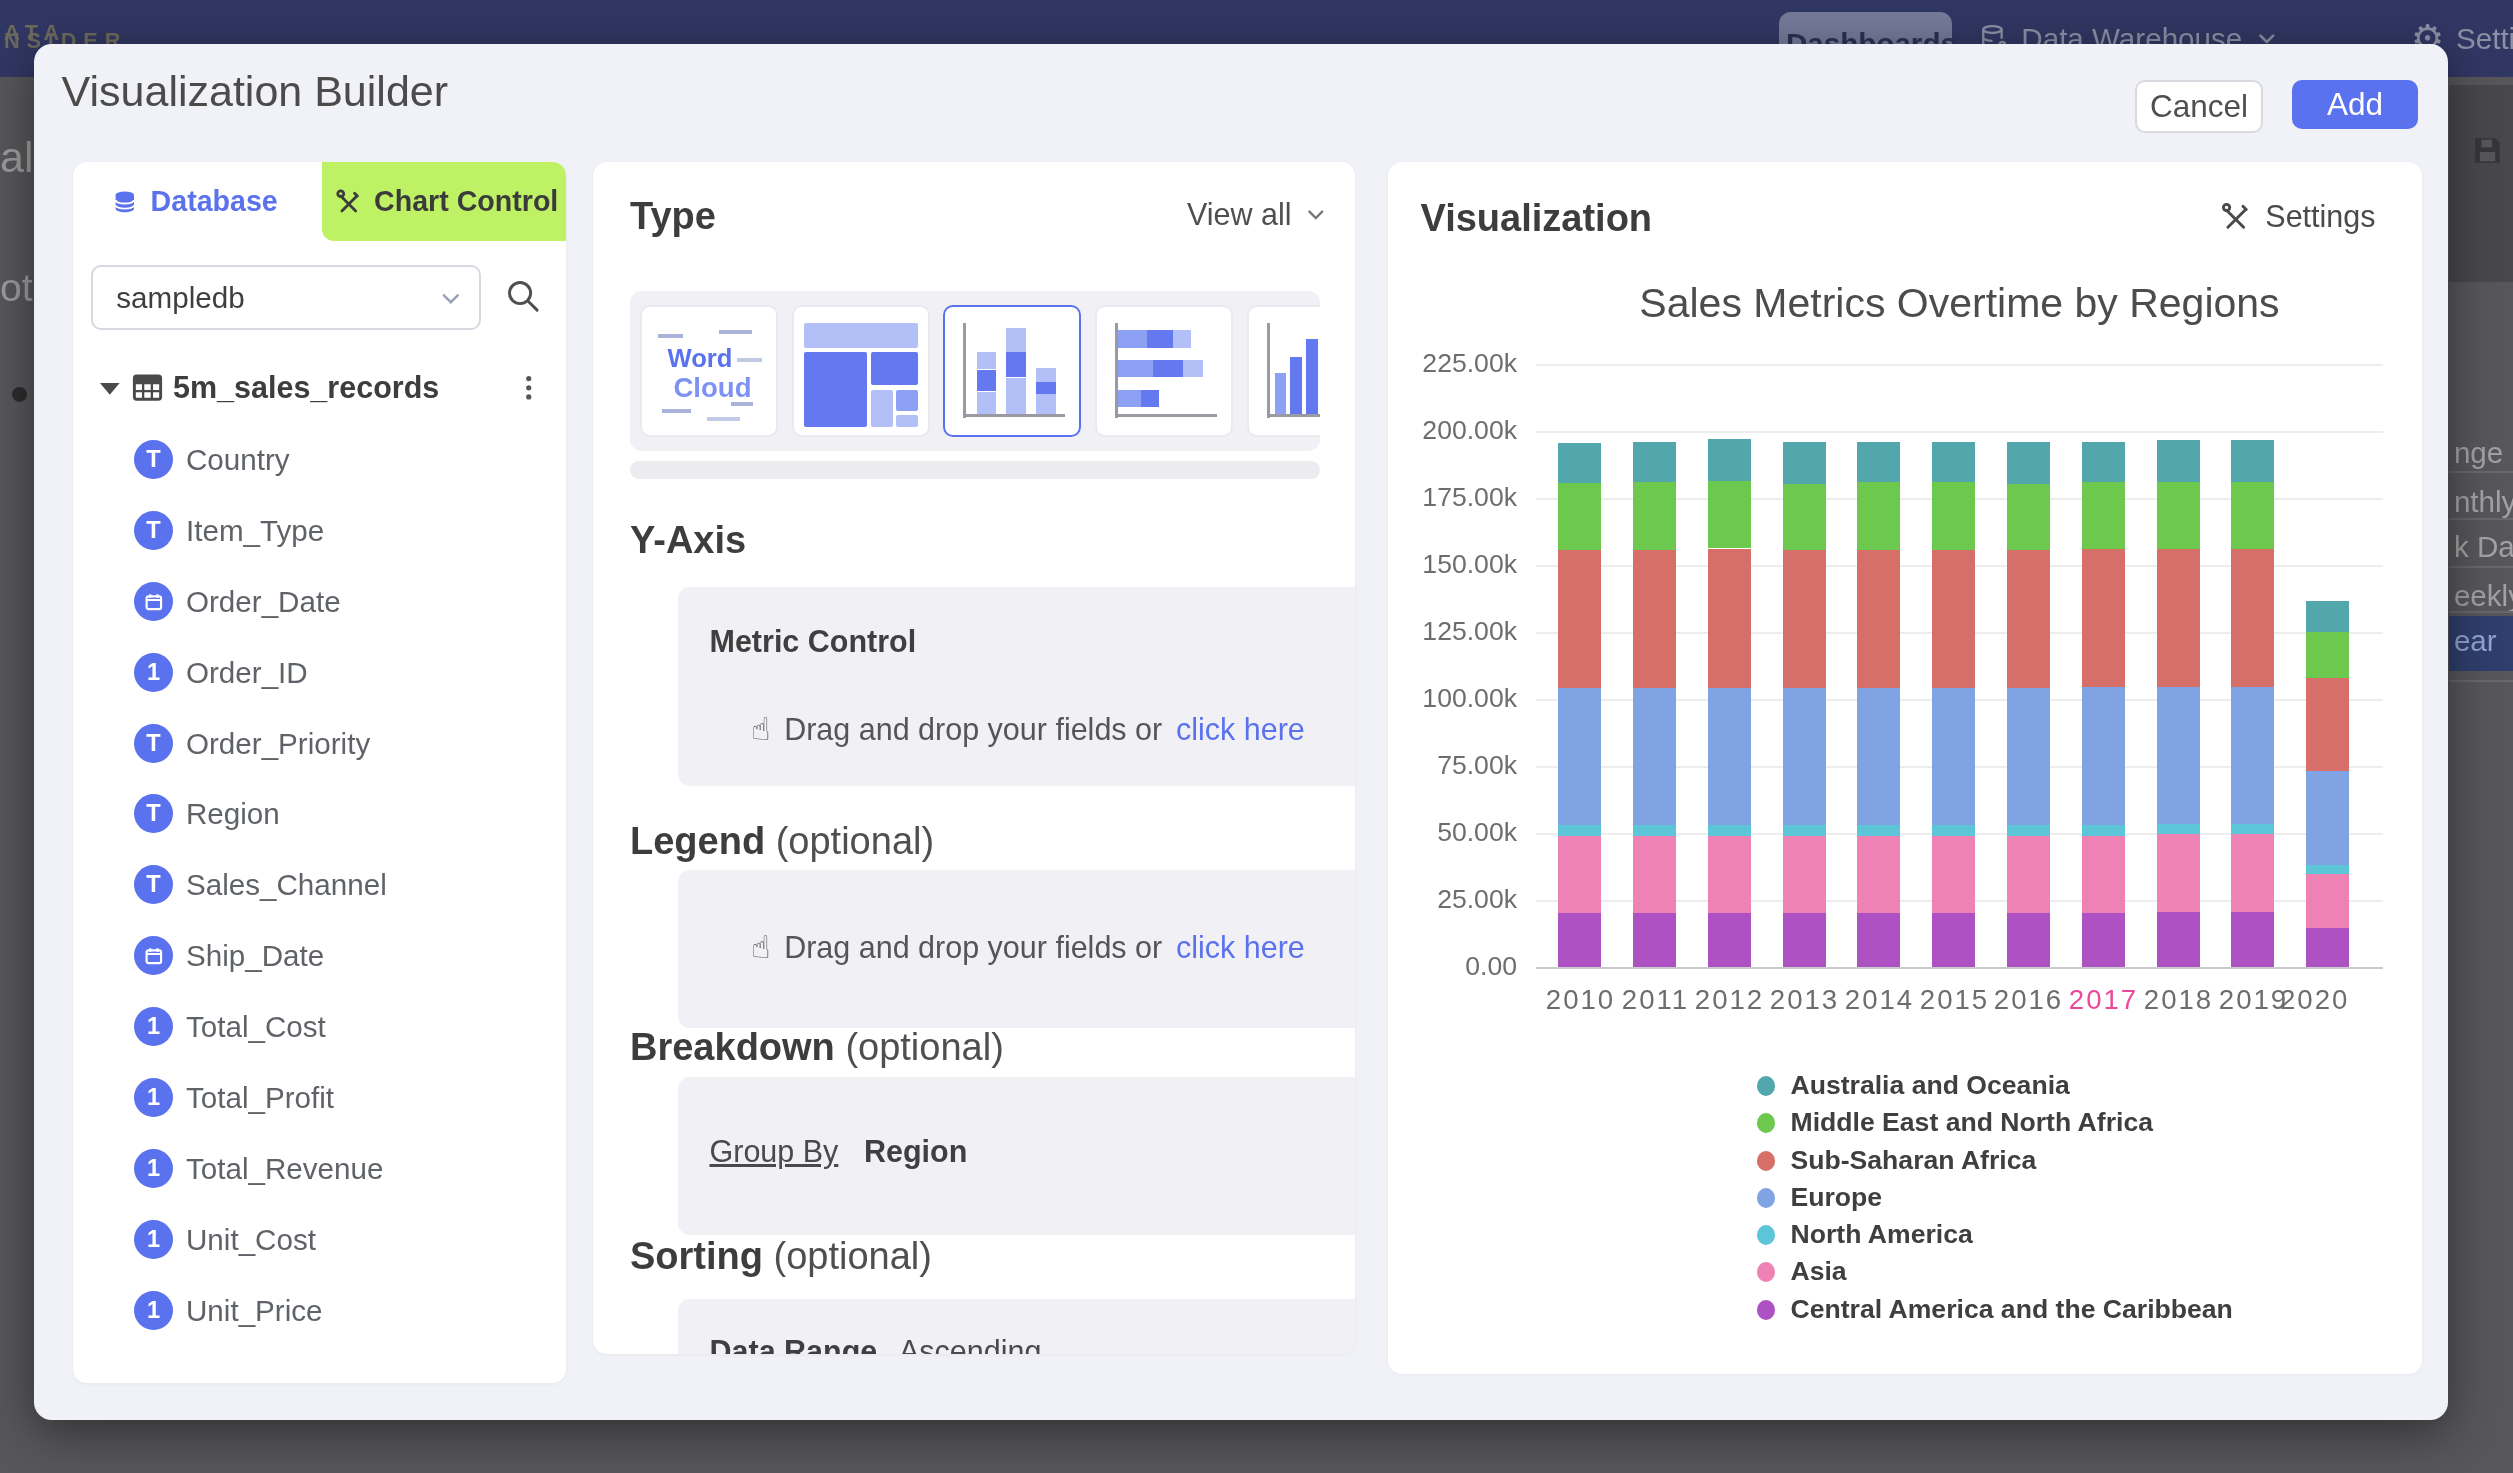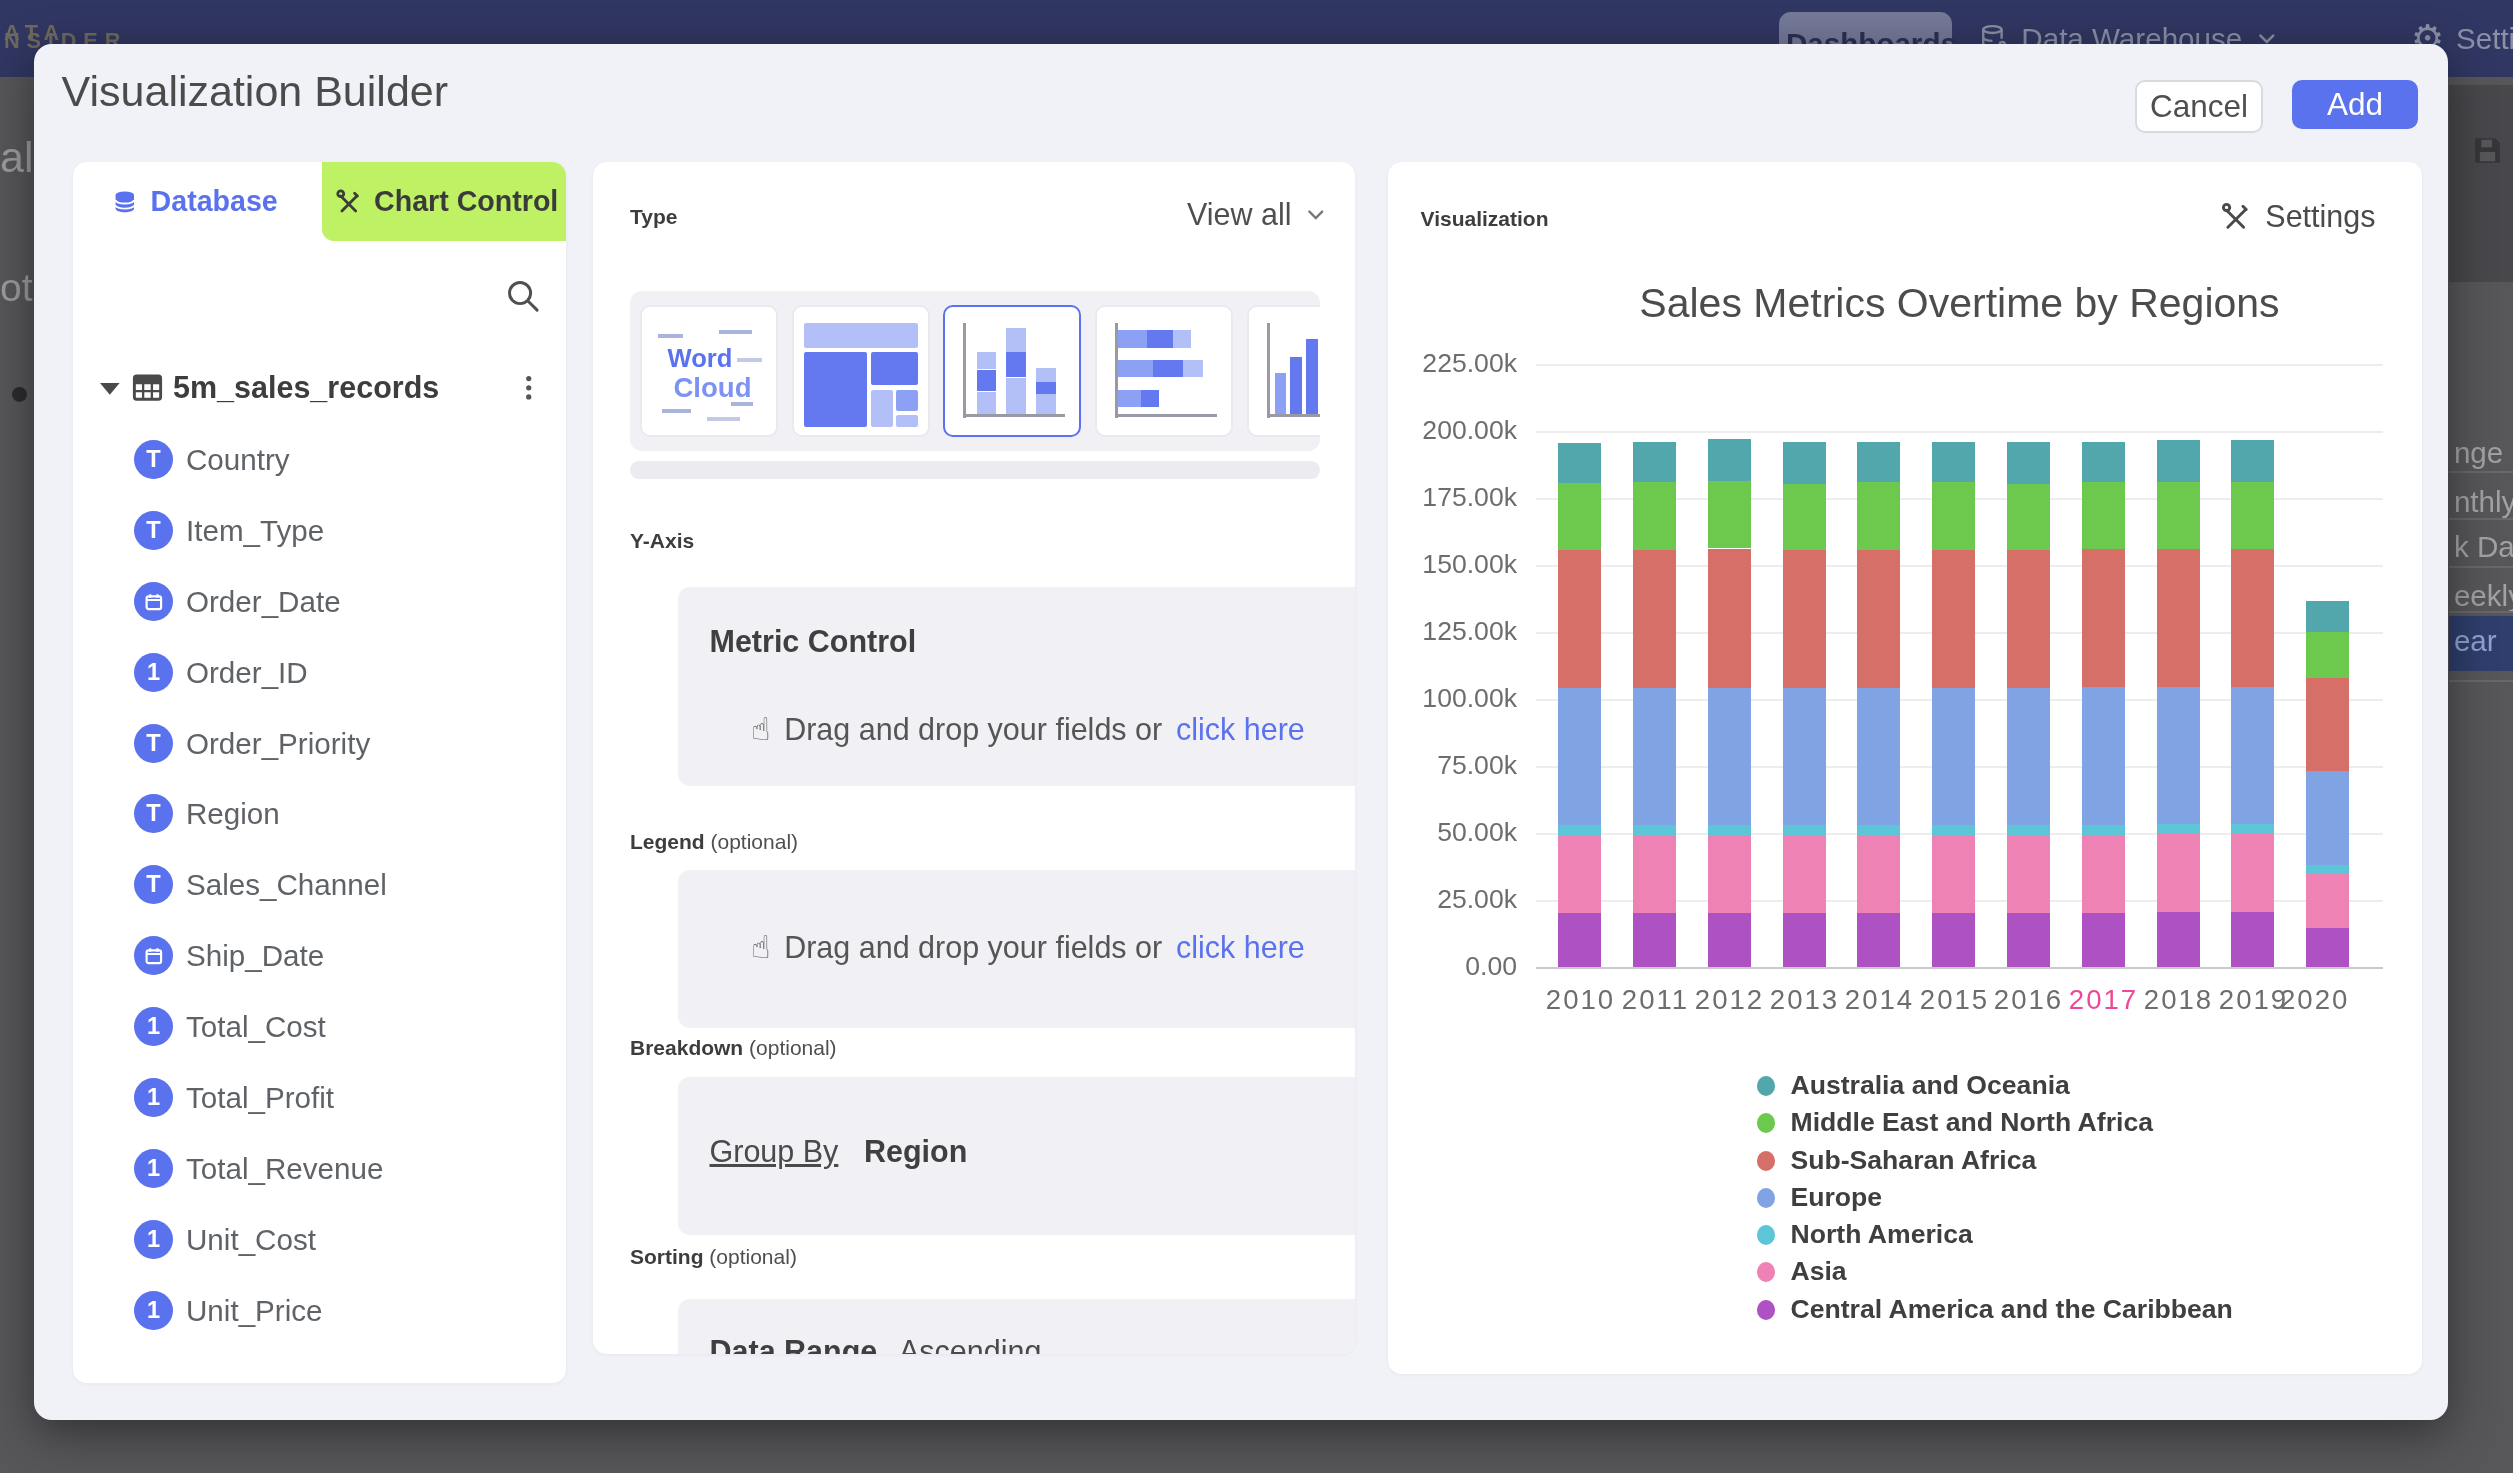--- a/index.html
+++ b/index.html
@@ -33,21 +33,21 @@
   #tab-database{left:0;width:243px;color:#5b72ee;}
   #tab-chartcontrol{left:249px;width:249px;background:#bef264;border-radius:0 13.8px 0 11.8px;color:#3b3b3b;}
   #db-select{position:absolute;left:17.7px;top:103px;width:386px;height:61px;background:#fff;border:2px solid #d8d8e0;border-radius:9.9px;}
   #db-select .val{position:absolute;left:23.6px;top:0;height:61px;line-height:61px;font-size:29.6px;color:#3f3f3f;}
   #tree-row{position:absolute;left:0;top:204px;width:493px;height:43px;}
   #table-name{position:absolute;left:100px;top:0;line-height:43px;font-size:30.5px;font-weight:700;color:#3d3d3d;}
   .ficon{position:absolute;left:61px;top:2px;width:39px;height:39px;border-radius:50%;background:#5b72ee;
          display:flex;align-items:center;justify-content:center;color:#fff;font-size:23.6px;font-weight:700;}
   .flabel{position:absolute;left:113px;top:0;line-height:43px;font-size:29.6px;color:#5f6368;}
   
-  .sec-h{position:absolute;left:37px;font-size:21px;font-weight:700;color:#3d3d3d;margin-top:10px;}
+  .sec-h{position:absolute;left:37px;font-size:38px;font-weight:700;color:#3d3d3d;}
   .sec-h .opt{font-weight:400;color:#4f4f4f;}
   .graybox{position:absolute;left:37px;width:700px;background:#f1f1f5;border-radius:11.8px;margin-left:48px;}
   .dragrow{position:absolute;left:0;width:100%;display:flex;align-items:center;justify-content:center;gap:13.8px;
            font-size:30.5px;color:#555;}
   .dragrow .link{color:#5b72ee;cursor:pointer;}
   .hand{font-family:"DejaVu Sans",sans-serif;font-size:31.5px;color:#555;}
   #tile-strip{position:absolute;left:37px;top:129px;width:690px;height:160px;background:#f1f1f5;border-radius:11.8px;overflow:hidden;}
   .tile{position:absolute;top:13.8px;width:138px;height:132px;background:#fff;border:2px solid #e9e9ef;border-radius:9.9px;cursor:pointer;box-sizing:border-box;overflow:hidden;}
   .tile.sel{border-color:#5b72ee;}
   #scroll-strip{position:absolute;left:37px;top:299px;width:690px;height:17.7px;background:#ebebf0;border-radius:8.9px;}
@@ -143,20 +143,26 @@
     <div class="tab" id="tab-database">
       <svg width="27.6" height="27.6" viewBox="0 0 24 24">
         <path d="M4 6v12c0 1.7 3.6 3 8 3s8-1.3 8-3V6" fill="#5b72ee"></path>
         <ellipse cx="12" cy="6" rx="8" ry="3" fill="#5b72ee"></ellipse>
         <path d="M4 10.5c0 1.7 3.6 3 8 3s8-1.3 8-3M4 15c0 1.7 3.6 3 8 3s8-1.3 8-3" stroke="#fff" stroke-width="1.6" fill="none"></path>
         <ellipse cx="12" cy="6" rx="8" ry="3" fill="none" stroke="#fff" stroke-width="0"></ellipse>
       </svg>
       <span>Database</span>
     </div>
 
+    <div id="db-select">
+      <span class="val">sampledb</span>
+      <svg style="position:absolute;right:13.8px;top:17.7px;" width="27.6" height="27.6" viewBox="0 0 24 24" fill="none" stroke="#9aa0b5" stroke-width="2.2" stroke-linecap="round">
+          <path d="M6 9l6 6 6-6"></path>
+        </svg>
+    </div>
     <svg style="position:absolute;left:430px;top:114px;" width="39" height="39" viewBox="0 0 24 24" fill="none" stroke="#4f4f4f" stroke-width="1.8" stroke-linecap="round">
       <circle cx="10.5" cy="10.5" r="6.5"></circle>
         <path d="M15.5 15.5L21 21"></path>
     </svg>
 
     <div id="tree-row">
       <svg style="position:absolute;left:24.6px;top:13.8px;" width="23.6" height="17.7" viewBox="0 0 24 18">
           <path d="M2 3l10 12L22 3z" fill="#4a4a4a"></path>
         </svg>
       <svg style="position:absolute;left:57px;top:3.9px;" width="35" height="35" viewBox="0 0 24 24">

